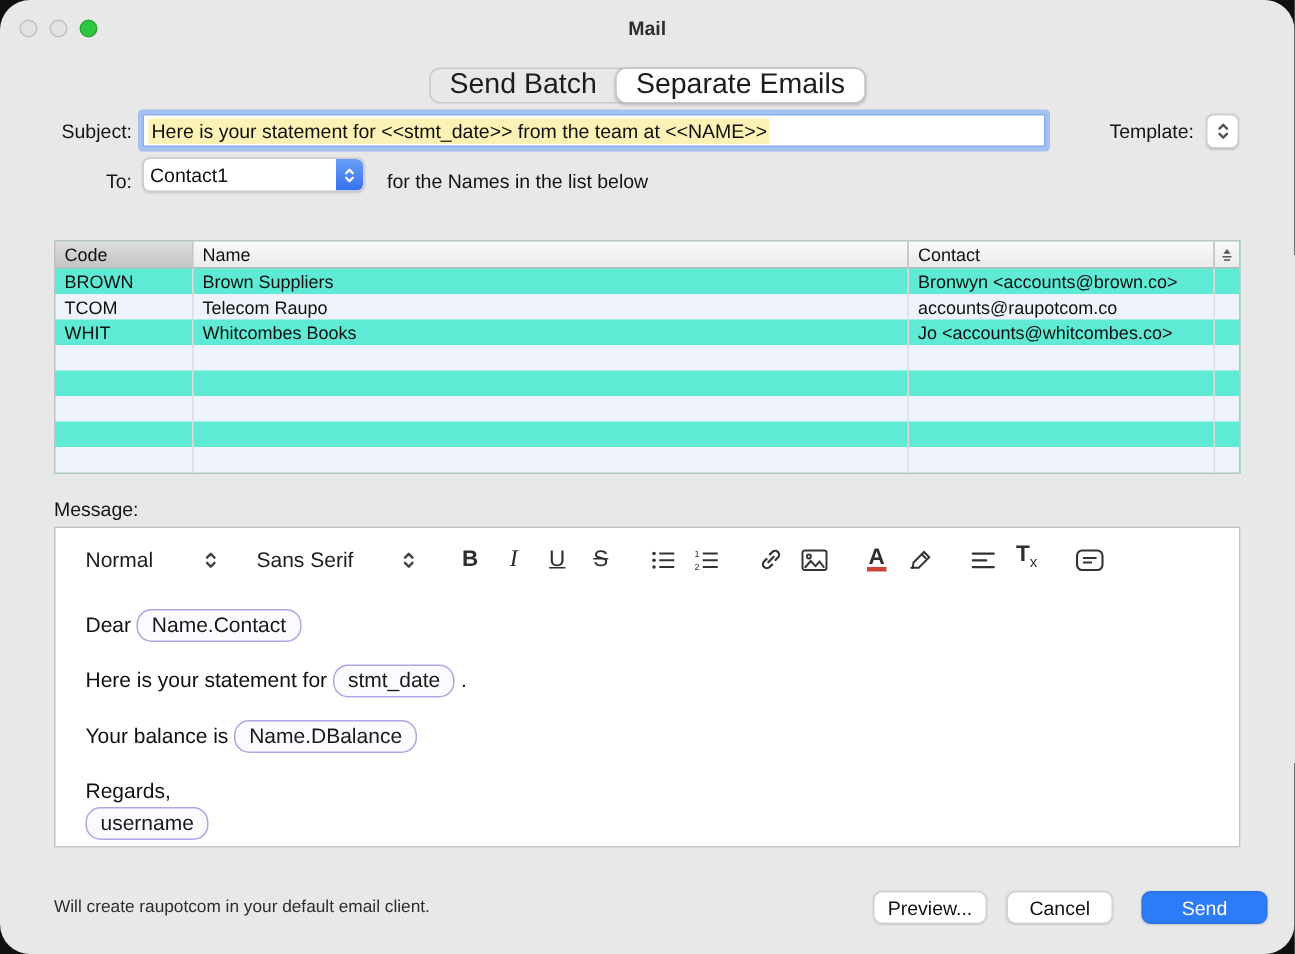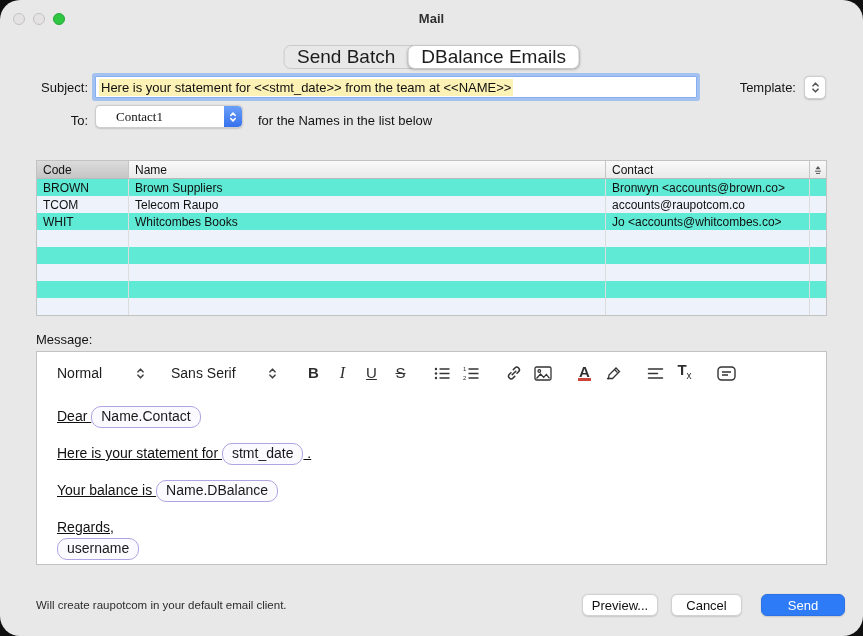--- a/index.html
+++ b/index.html
@@ -23,21 +23,21 @@
   .subject-row{position:absolute;top:75px;left:33px;right:37px;height:24px;display:flex;align-items:center;}
   .subject-row .lbl{width:55px;text-align:right;}
   .subject-input{margin-left:7px;width:594px;height:20px;background:#fff;border:1px solid #86aef1;box-shadow:0 0 0 3px rgba(106,162,244,.55);display:flex;align-items:center;padding:0 3px;font-size:13px;white-space:nowrap;overflow:hidden;border-radius:1px;}
   .hl{background:#fdf2b5;padding:1px 2px;color:#101010;}
   .template-label{margin-left:auto;}
   .stepper{margin-left:8px;width:20px;height:21px;background:#fff;border:1px solid #cfcfcf;border-radius:5px;box-shadow:0 .5px 1.5px rgba(0,0,0,.18);display:flex;align-items:center;justify-content:center;}
 
   .to-row{position:absolute;top:106px;left:33px;height:22px;display:flex;align-items:flex-end;}
   .to-row .lbl{width:55px;text-align:right;margin-right:7px;}
   .popup{width:146px;height:21px;background:#fff;border:1px solid #cdcdcd;border-radius:5px;box-shadow:0 .5px 1.5px rgba(0,0,0,.15);display:flex;align-items:center;overflow:hidden;}
-  .popup-label{flex:1;padding-left:20px;font-size:13px;color:#111;font-family:Liberation Serif, serif;}
+  .popup-label{flex:1;padding-left:4px;font-size:13px;color:#111;}
   .popup-cap{width:18px;align-self:stretch;background:linear-gradient(#6ba0f8,#3671ee);display:flex;align-items:center;justify-content:center;border-radius:0 4px 4px 0;}
   .hint{margin-left:15px;font-size:13px;color:#141414;}
 
   
   .table{position:absolute;top:160px;left:36px;right:36px;background:#5eead4;border:1px solid #c2c2c2;}
   .thead,.trow{display:grid;grid-template-columns:92px 477px 1fr 16px;}
   .thead{height:18px;}
   .th{background:linear-gradient(#f9f9f9,#eaeaea);border-bottom:1px solid #b9b9b9;border-right:1px solid #c6c6c6;font-size:12px;color:#111;padding:1px 6px 0;display:flex;align-items:center;overflow:hidden;}
   .th.first{background:linear-gradient(#dcdcdc,#c5c5c5);}
   .th.last{border-right:none;justify-content:center;padding:0;}
@@ -55,21 +55,21 @@
   .tb-dd.font{width:106px;margin-left:26px;}
   .tb-icon{width:29px;height:26px;display:flex;align-items:center;justify-content:center;font-size:15px;color:#2f2f2f;cursor:default;}
   .g{line-height:16px;}
   .g.b{font-weight:bold;}
   .g.i{font-style:italic;font-family:"Liberation Serif",serif;font-size:16px;}
   .g.u{text-decoration:underline;}
   .g.s{text-decoration:line-through;}
   .g.ga{font-weight:600;border-bottom:3px solid #cc4439;padding:0 1px;line-height:13px;display:inline-block;}
   .g.tx{font-weight:600;}
   .g.tx sub{font-size:10px;font-weight:400;}
-  .editor{padding:12px 20px 0;font-size:14px;color:#101010;text-decoration:underline;}
+  .editor{padding:12px 20px 0;font-size:14px;color:#101010;}
   .editor p{margin:0 0 15px;line-height:21px;}
   .editor p:nth-child(4){margin-bottom:0;}
   .token{display:inline-block;border:1px solid #b2a3e2;border-radius:10px;background:#fbfafe;padding:0 9px 1px;line-height:19px;color:#191919;}
 
   
   .footer{position:absolute;top:592px;left:36px;right:18px;height:26px;display:flex;align-items:center;}
   .note{font-size:11.5px;color:#2d2d2d;}
   .btn{height:22px;border-radius:6px;border:1px solid #d2d2d2;background:#fff;font-size:13px;color:#111;box-shadow:0 .5px 1.5px rgba(0,0,0,.14);display:flex;align-items:center;justify-content:center;font-family:inherit;padding:0;cursor:default;}
   .btn.preview{margin-left:auto;width:76px;}
   .btn.cancel{margin-left:13px;width:71px;}
@@ -84,21 +84,21 @@
     <div class="traffic">
       <span class="tl close"></span>
       <span class="tl min"></span>
       <span class="tl zoom"></span>
     </div>
     <div class="title">Mail</div>
   </div>
 
   <div class="segmented" id="tabs">
       <span class="segment">Send Batch</span>
-      <span class="segment selected">DBalance Emails</span>
+      <span class="segment selected">Separate Emails</span>
     </div>
 
   <div class="subject-row">
     <span class="form-label lbl">Subject:</span>
     <div class="subject-input">
       <span class="hl">Here is your statement for &lt;&lt;stmt_date&gt;&gt; from the team at &lt;&lt;NAME&gt;&gt;</span>
     </div>
     <span class="form-label template-label">Template:</span>
     <div class="stepper">
       <svg width="9" height="13" viewBox="0 0 9 13" fill="none" stroke="#555" stroke-width="1.6" stroke-linecap="round" stroke-linejoin="round">

